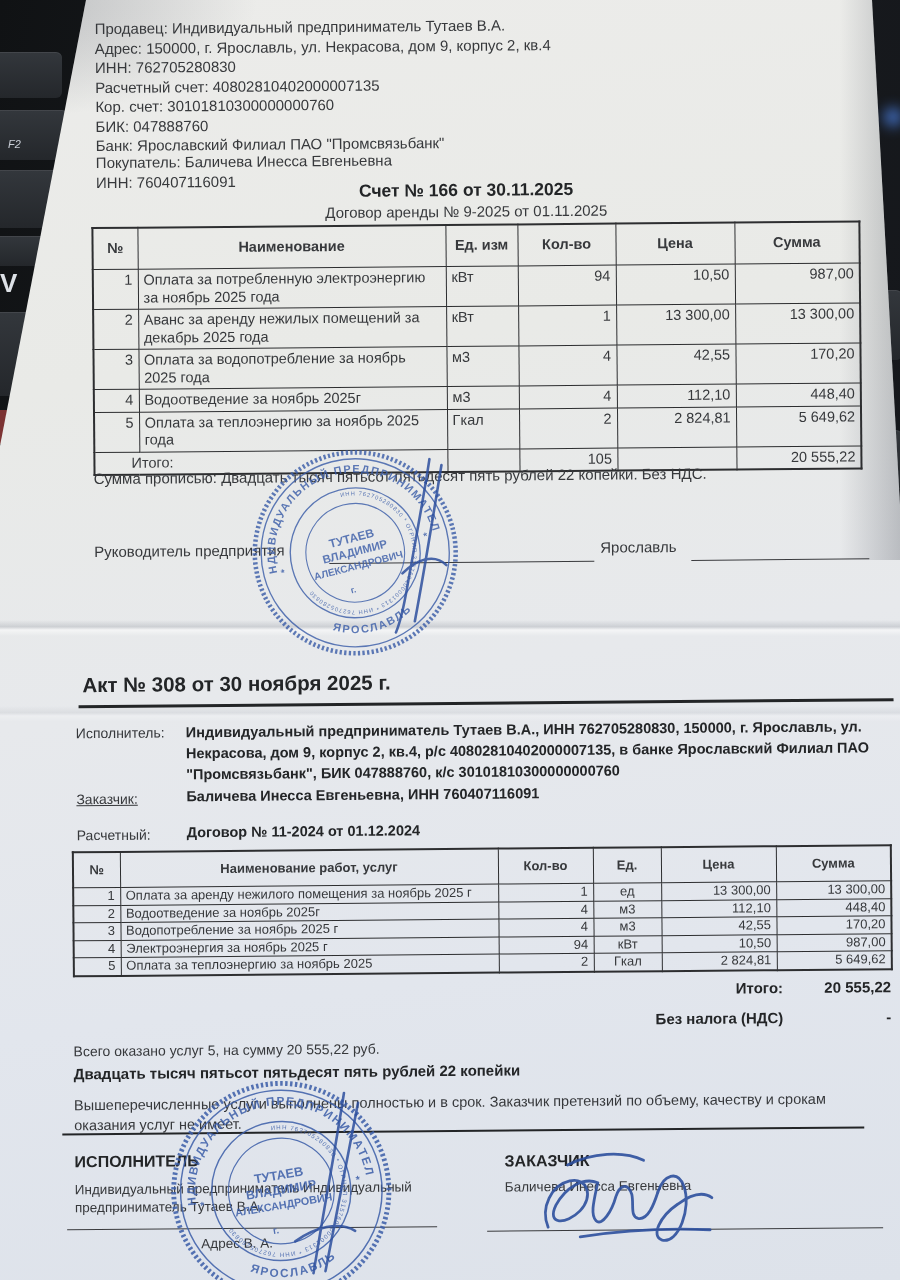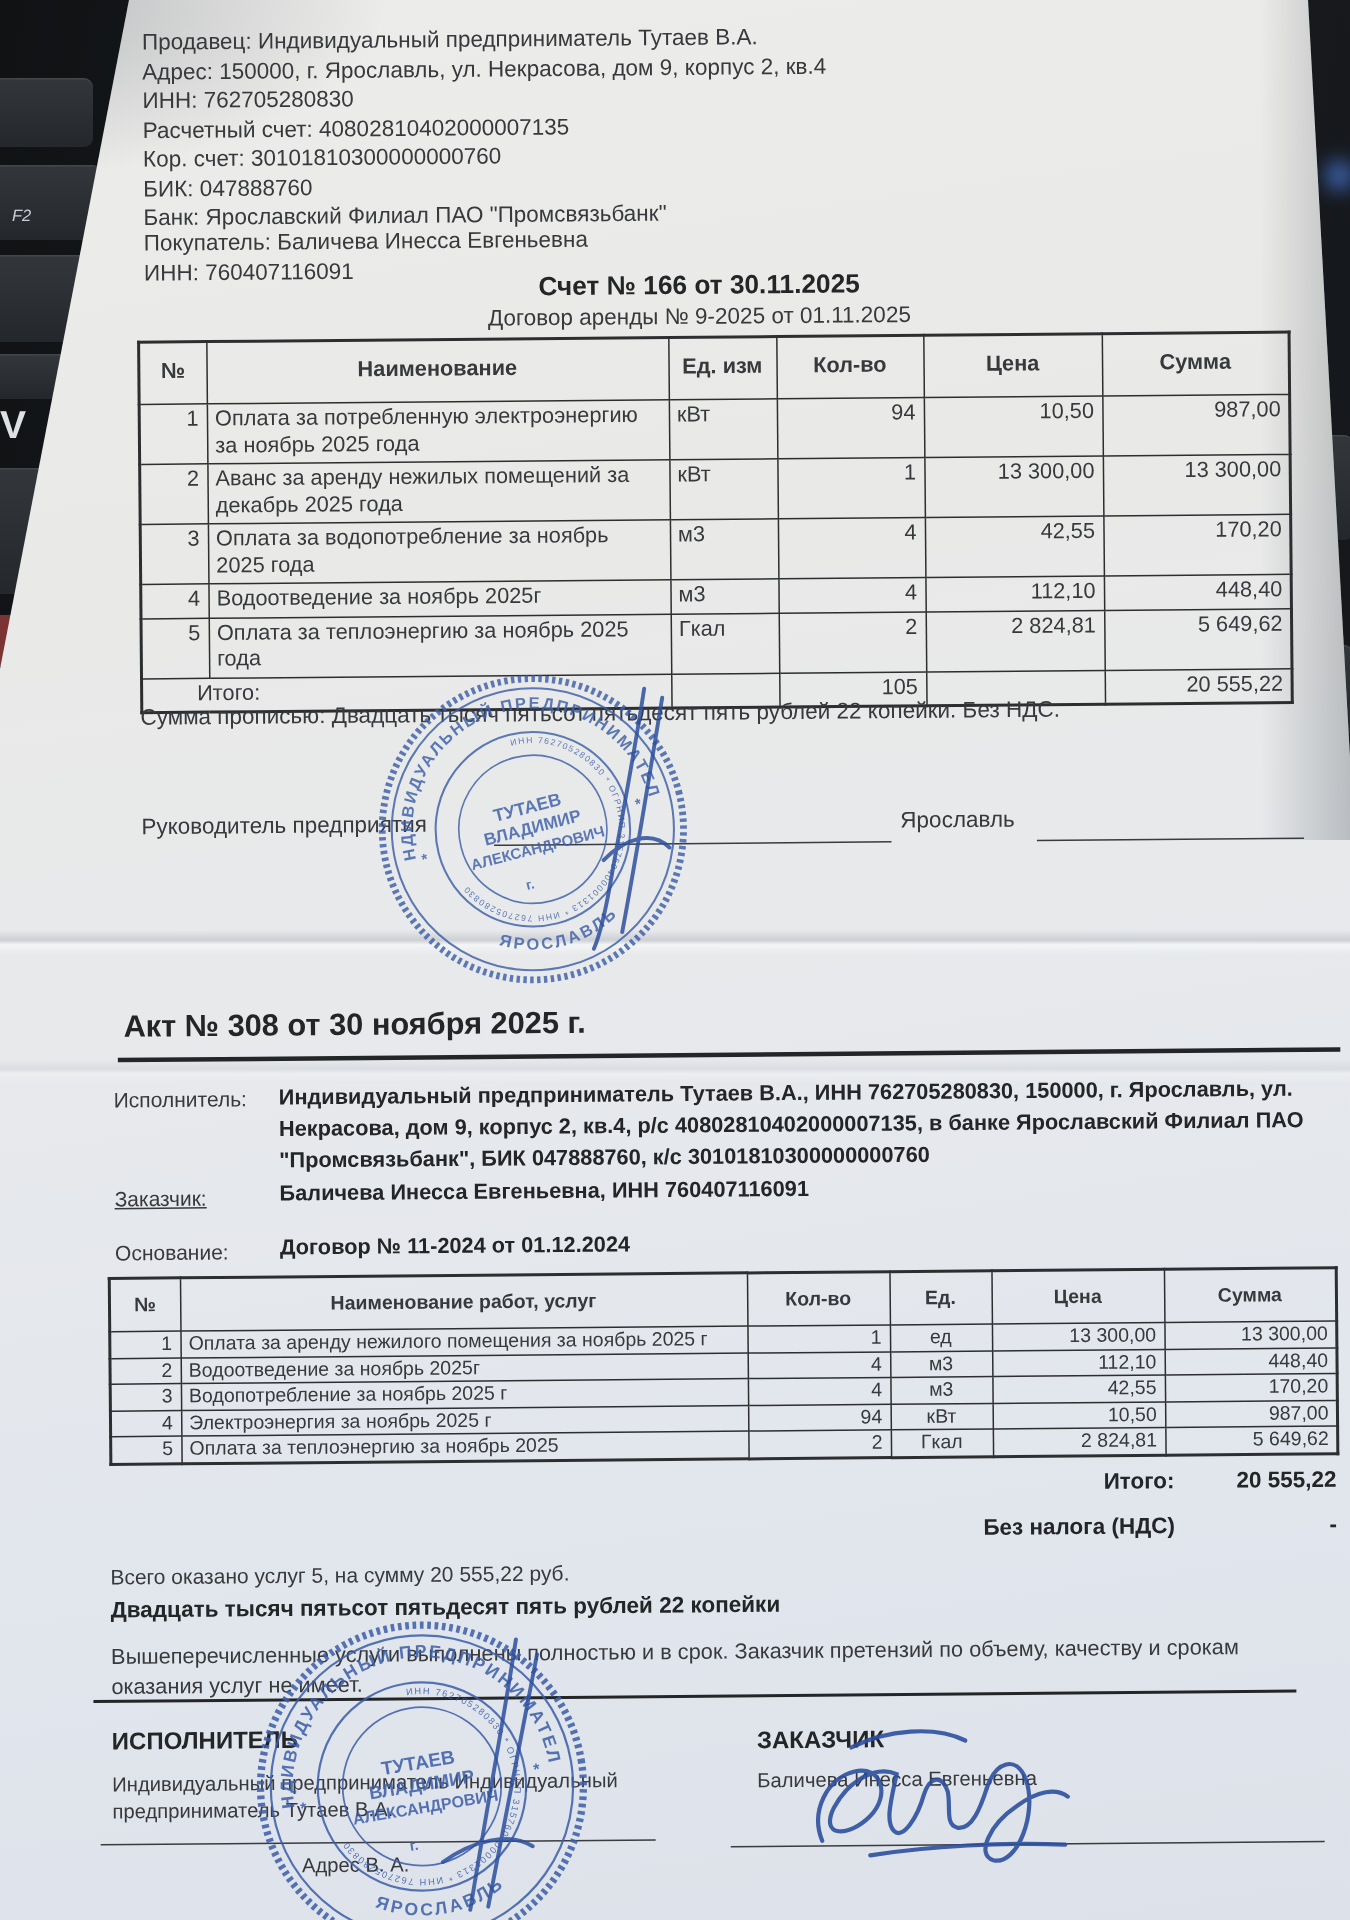--- a/index.html
+++ b/index.html
@@ -206,21 +206,21 @@
 
       <div class="abs b" style="left:82px;top:670px;font-size:20.5px;">Акт № 308 от 30 ноября 2025 г.</div>
       <div class="thickline" style="left:78px;top:702px;width:815px;height:2.6px;"></div>
 
       <div class="abs" style="left:75px;top:722px;font-size:14px;">Исполнитель:</div>
       <div class="abs b" style="left:185px;top:720px;width:692px;font-size:14.5px;line-height:21px;">Индивидуальный предприниматель Тутаев В.А., ИНН 762705280830, 150000, г. Ярославль, ул. Некрасова, дом 9, корпус 2, кв.4, р/с 40802810402000007135, в банке Ярославский Филиал ПАО "Промсвязьбанк", БИК 047888760, к/с 30101810300000000760</div>
 
       <div class="abs" style="left:75px;top:788px;font-size:14px;text-decoration:underline;">Заказчик:</div>
       <div class="abs b" style="left:185px;top:786px;font-size:14.5px;">Баличева Инесса Евгеньевна, ИНН 760407116091</div>
 
-      <div class="abs" style="left:75px;top:824px;font-size:14px;">Основание:</div>
+      <div class="abs" style="left:75px;top:824px;font-size:14px;">Расчетный:</div>
       <div class="abs b" style="left:185px;top:822px;font-size:14.5px;">Договор № 11-2024 от 01.12.2024</div>
 
       <table class="act-table abs" style="left:70px;top:848px;">
         <colgroup>
             <col style="width:47px">
             <col style="width:378px">
             <col style="width:95px">
             <col style="width:68px">
             <col style="width:115px">
             <col style="width:115px">

